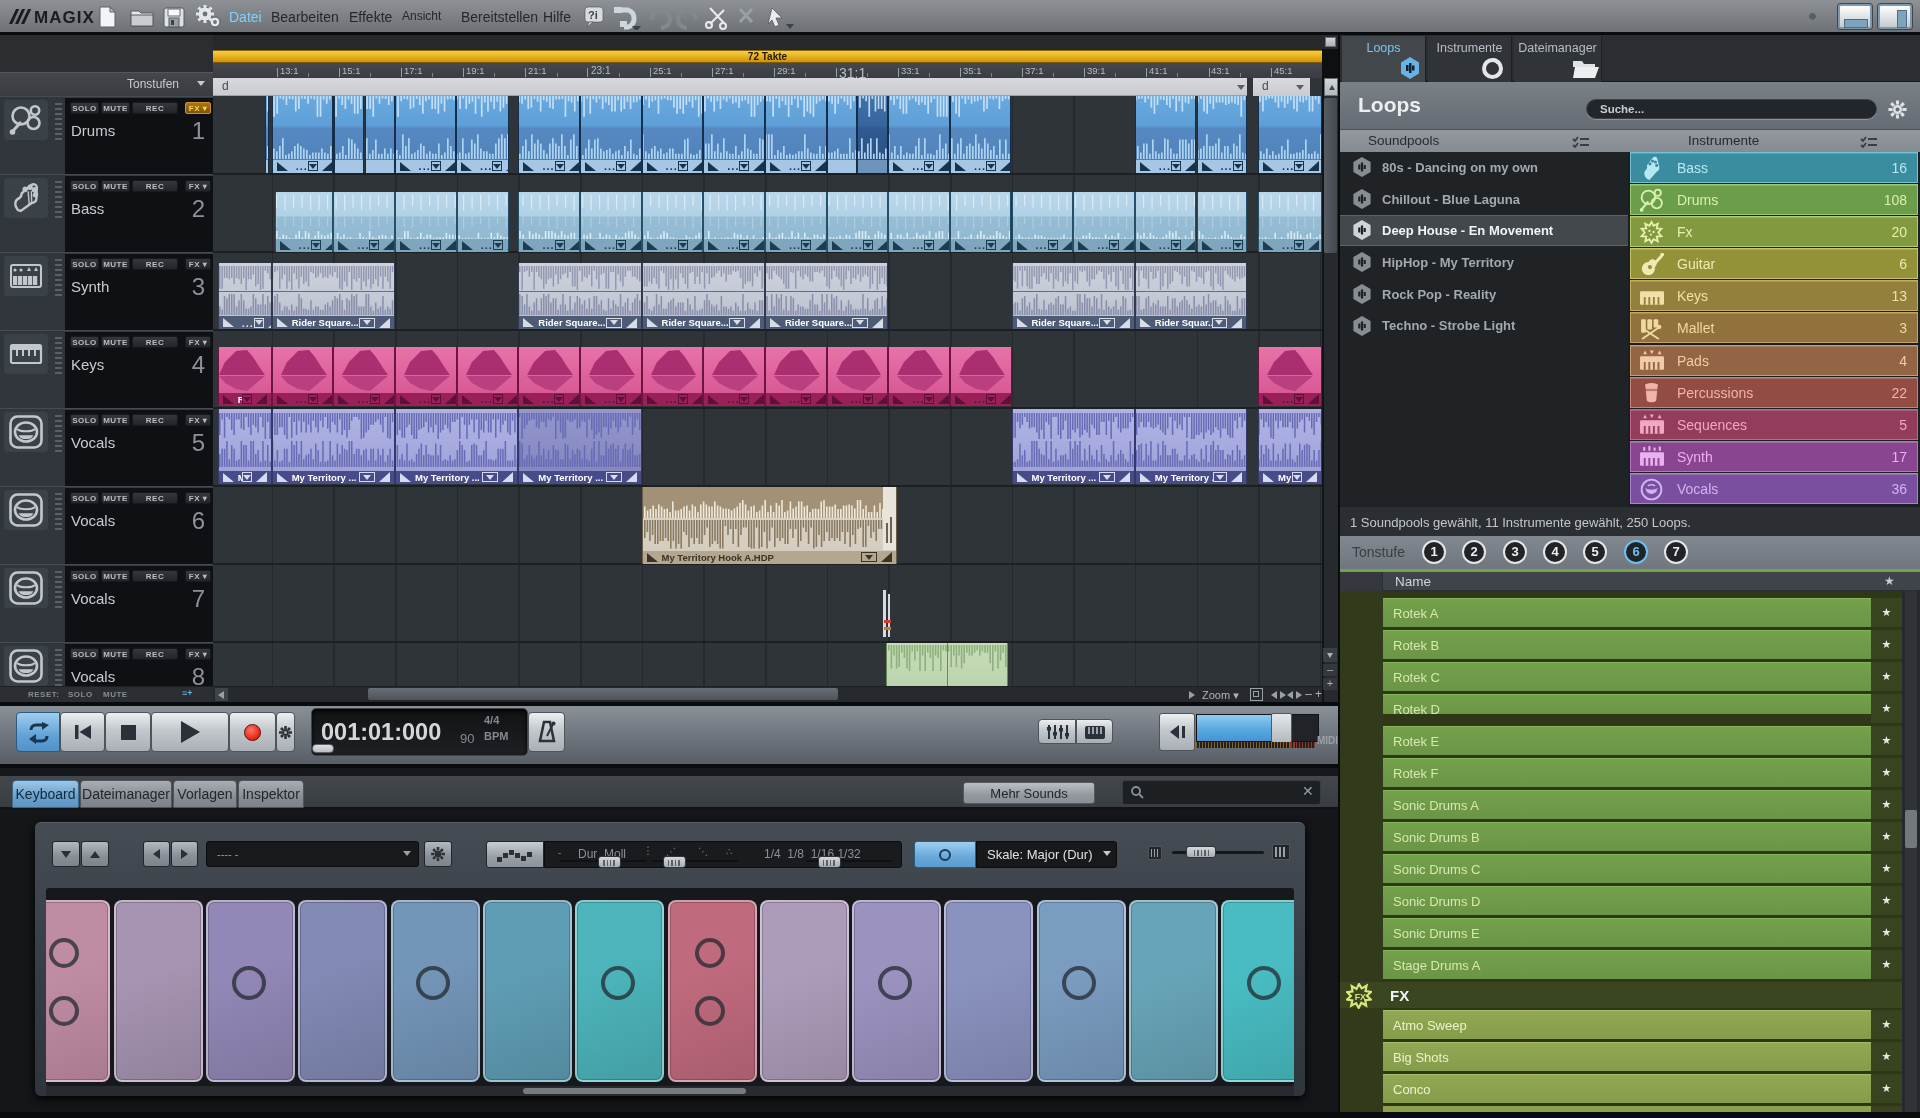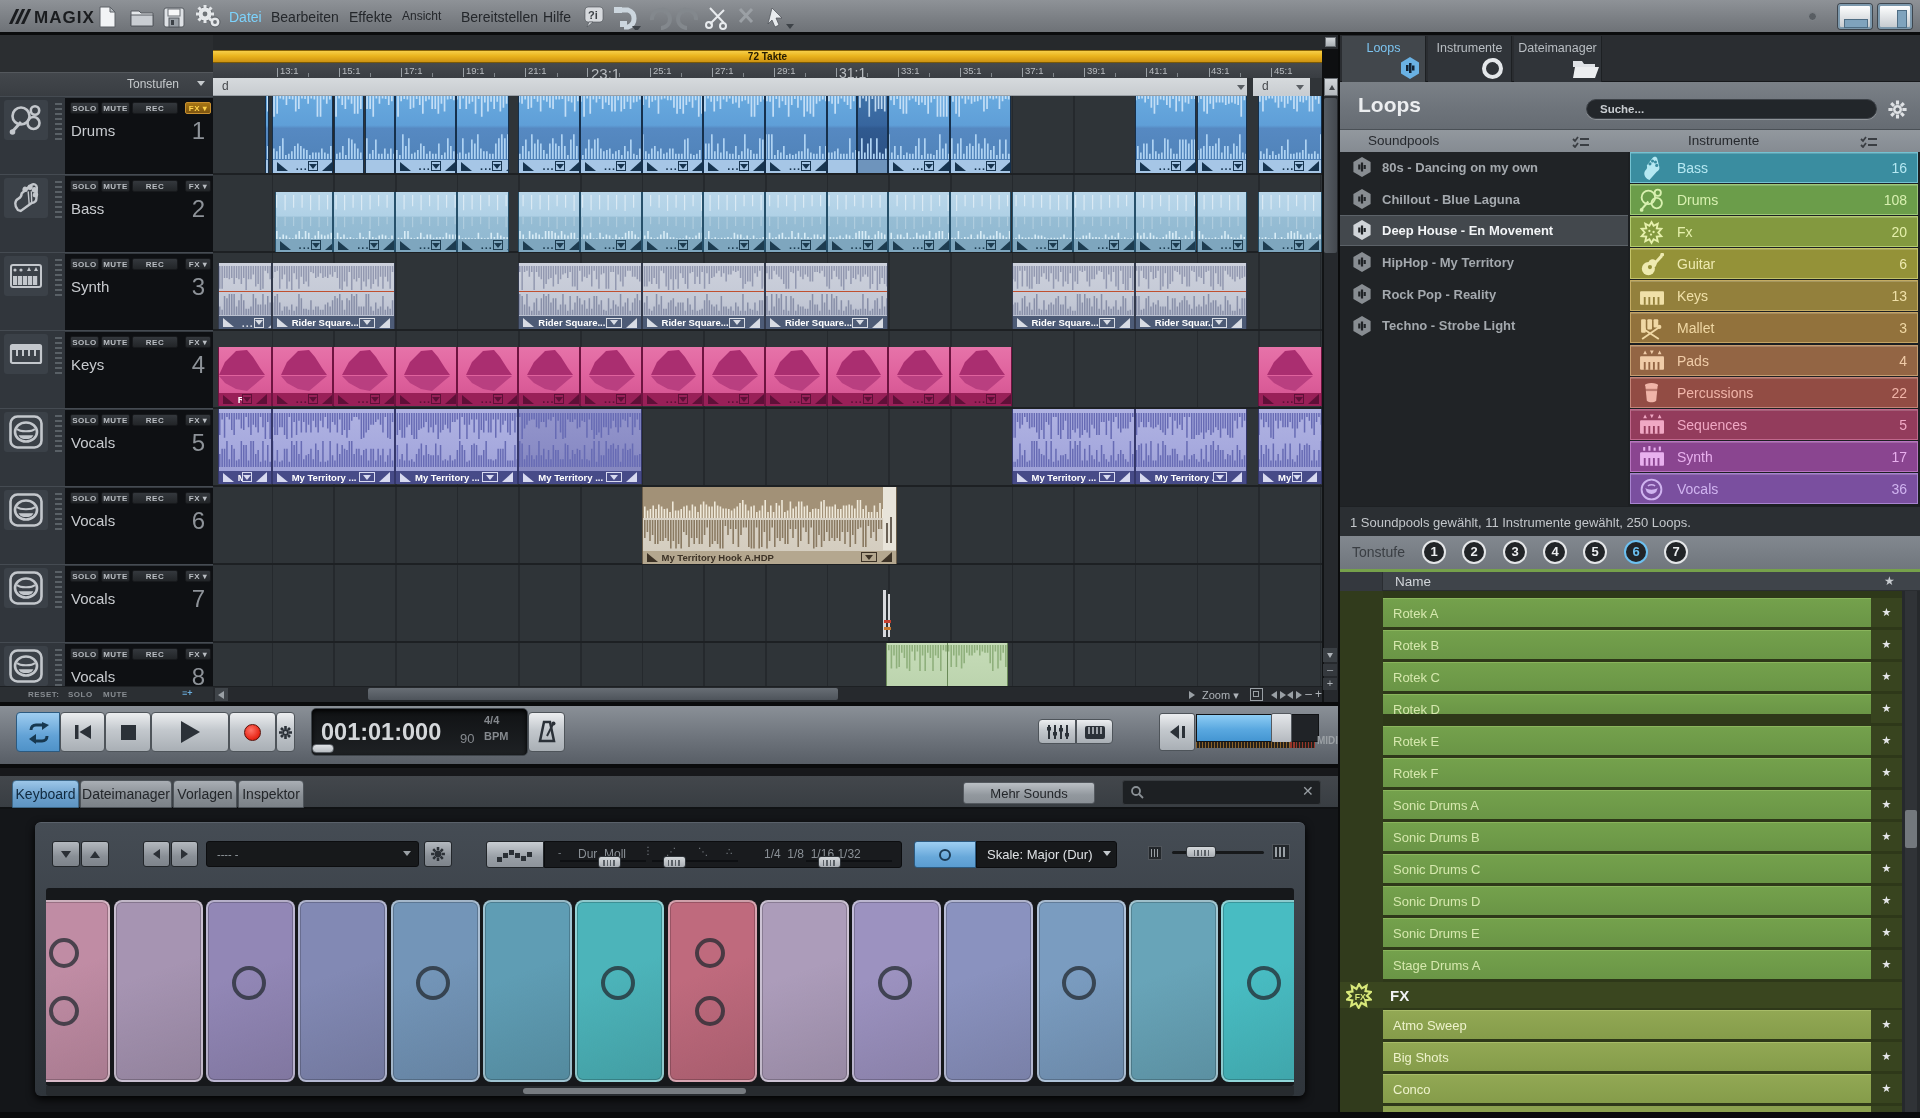--- a/index.html
+++ b/index.html
@@ -149,21 +149,21 @@
     <div class="a" style="left:31px;top:10px;width:1px;height:4px;background:#7e8489"></div>
     <div class="a" style="left:127px;top:1.5px;color:#b8bcc0;font-size:9.5px">17:1</div>
     <div class="a" style="left:124px;top:5px;width:1px;height:9px;background:#9aa0a5"></div>
     <div class="a" style="left:93px;top:10px;width:1px;height:4px;background:#7e8489"></div>
     <div class="a" style="left:189px;top:1.5px;color:#b8bcc0;font-size:9.5px">19:1</div>
     <div class="a" style="left:186px;top:5px;width:1px;height:9px;background:#9aa0a5"></div>
     <div class="a" style="left:155px;top:10px;width:1px;height:4px;background:#7e8489"></div>
     <div class="a" style="left:251px;top:1.5px;color:#b8bcc0;font-size:9.5px">21:1</div>
     <div class="a" style="left:248px;top:5px;width:1px;height:9px;background:#9aa0a5"></div>
     <div class="a" style="left:217px;top:10px;width:1px;height:4px;background:#7e8489"></div>
-    <div class="a" style="left:314px;top:1.5px;color:#b8bcc0;font-size:15px">23:1</div>
+    <div class="a" style="left:314px;top:1.5px;color:#b8bcc0;font-size:10px">23:1</div>
     <div class="a" style="left:310px;top:5px;width:1px;height:9px;background:#9aa0a5"></div>
     <div class="a" style="left:280px;top:10px;width:1px;height:4px;background:#7e8489"></div>
     <div class="a" style="left:376px;top:1.5px;color:#b8bcc0;font-size:9.5px">25:1</div>
     <div class="a" style="left:373px;top:5px;width:1px;height:9px;background:#9aa0a5"></div>
     <div class="a" style="left:342px;top:10px;width:1px;height:4px;background:#7e8489"></div>
     <div class="a" style="left:438px;top:1.5px;color:#b8bcc0;font-size:9.5px">27:1</div>
     <div class="a" style="left:435px;top:5px;width:1px;height:9px;background:#9aa0a5"></div>
     <div class="a" style="left:404px;top:10px;width:1px;height:4px;background:#7e8489"></div>
     <div class="a" style="left:500px;top:1.5px;color:#b8bcc0;font-size:9.5px">29:1</div>
     <div class="a" style="left:497px;top:5px;width:1px;height:9px;background:#9aa0a5"></div>

